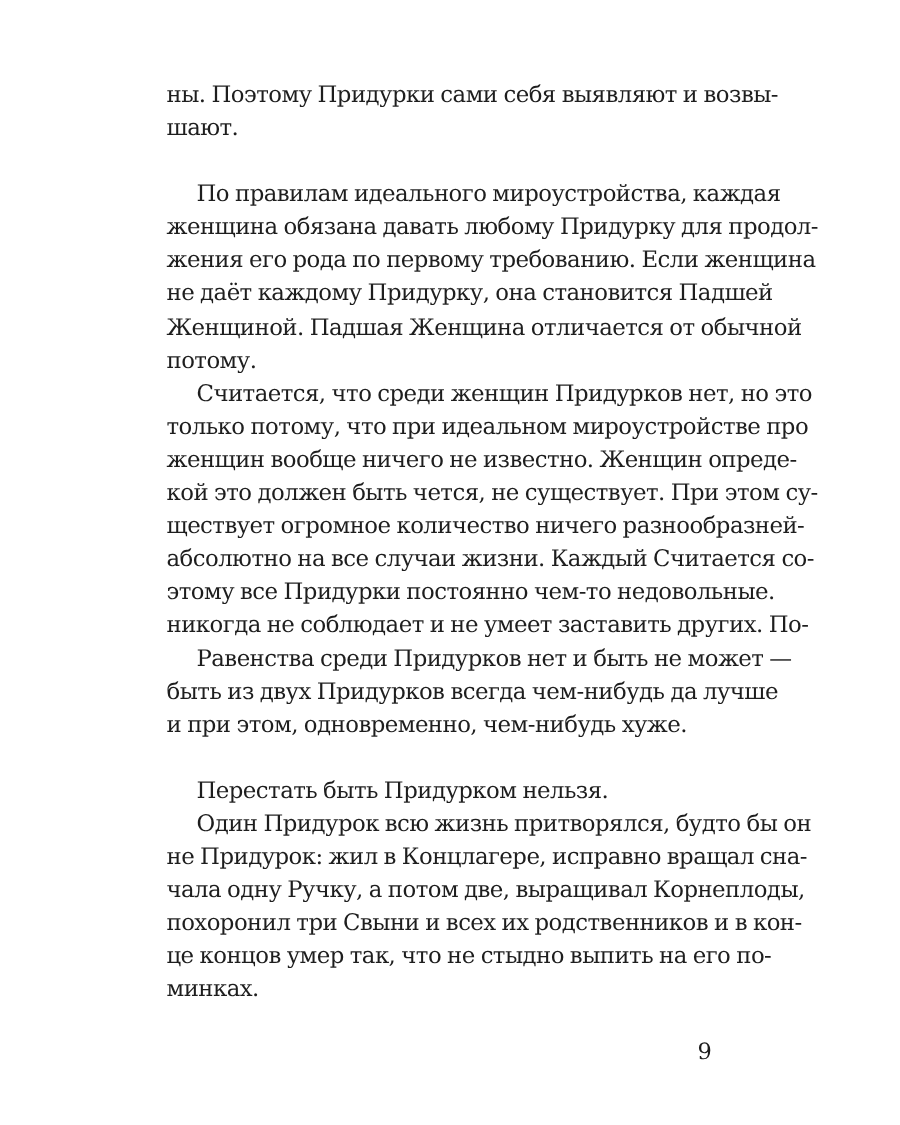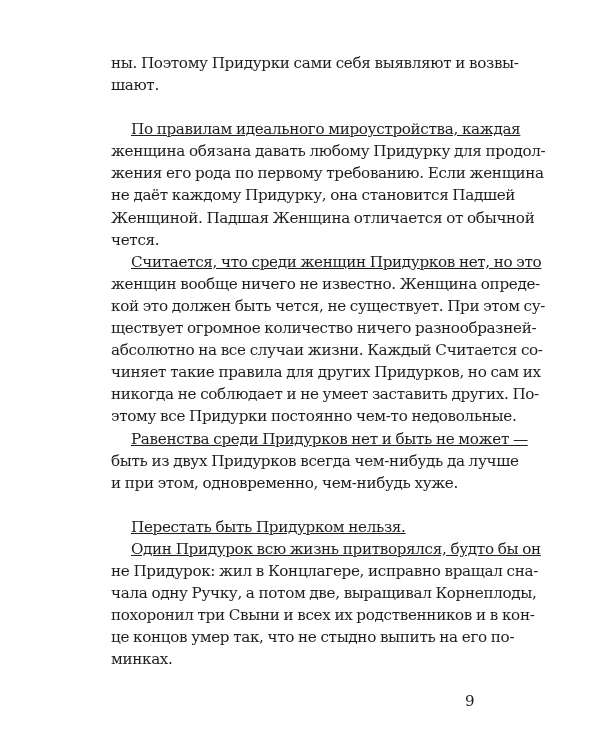--- a/index.html
+++ b/index.html
@@ -5,21 +5,21 @@
   html, body { margin:0; padding:0; background:#ffffff; }
   body { width:600px; height:750px; position:relative; overflow:hidden; }
   .page {
     position:absolute; left:111px; top:52px; width:368px;
     font-family:"DejaVu Serif", "Liberation Serif", serif;
     font-size:15.2px; line-height:22.1px; color:#1e1e1e;
     letter-spacing:-0.35px; word-spacing:-0.5px;
   }
   .line { display:block; white-space:nowrap; text-align:justify; text-align-last:justify; height:22.1px; overflow:visible; }
   .line.last { text-align-last:left; }
-  .indent { padding-left:20px;text-decoration:underline; }
+  .indent { padding-left:20px; }
   .gap { height:22px; }
   .page-number {
     position:absolute; left:465px; top:692px;
     font-family:"DejaVu Serif", "Liberation Serif", serif;
     font-size:15px; color:#1e1e1e;
   }
 </style>
 </head>
 <body>
 
@@ -28,31 +28,31 @@
       <span class="line">ны. Поэтому Придурки сами себя выявляют и возвы-</span>
       <span class="line last">шают.</span>
     </div>
     <div class="gap"></div>
     <div class="paragraph">
       <span class="line indent">По правилам идеального мироустройства, каждая</span>
       <span class="line">женщина обязана давать любому Придурку для продол-</span>
       <span class="line">жения его рода по первому требованию. Если женщина</span>
       <span class="line">не даёт каждому Придурку, она становится Падшей</span>
       <span class="line">Женщиной. Падшая Женщина отличается от обычной</span>
-      <span class="line last">чется.</span>
+      <span class="line last">потому.</span>
     </div>
     <div class="paragraph">
       <span class="line indent">Считается, что среди женщин Придурков нет, но это</span>
-      <span class="line">женщин вообще ничего не известно. Женщина опреде-</span>
+      <span class="line">только потому, что при идеальном мироустройстве про</span>
+      <span class="line">женщин вообще ничего не известно. Женщин опреде-</span>
       <span class="line">кой это должен быть чется, не существует. При этом су-</span>
       <span class="line">ществует огромное количество ничего разнообразней-</span>
       <span class="line">абсолютно на все случаи жизни. Каждый Считается со-</span>
-      <span class="line">чиняет такие правила для других Придурков, но сам их</span>
+      <span class="line last">этому все Придурки постоянно чем-то недовольные.</span>
       <span class="line">никогда не соблюдает и не умеет заставить других. По-</span>
-      <span class="line last">этому все Придурки постоянно чем-то недовольные.</span>
     </div>
     <div class="paragraph">
       <span class="line indent">Равенства среди Придурков нет и быть не может —</span>
       <span class="line">быть из двух Придурков всегда чем-нибудь да лучше</span>
       <span class="line last">и при этом, одновременно, чем-нибудь хуже.</span>
     </div>
     <div class="gap"></div>
     <div class="paragraph">
       <span class="line last indent">Перестать быть Придурком нельзя.</span>
     </div>

